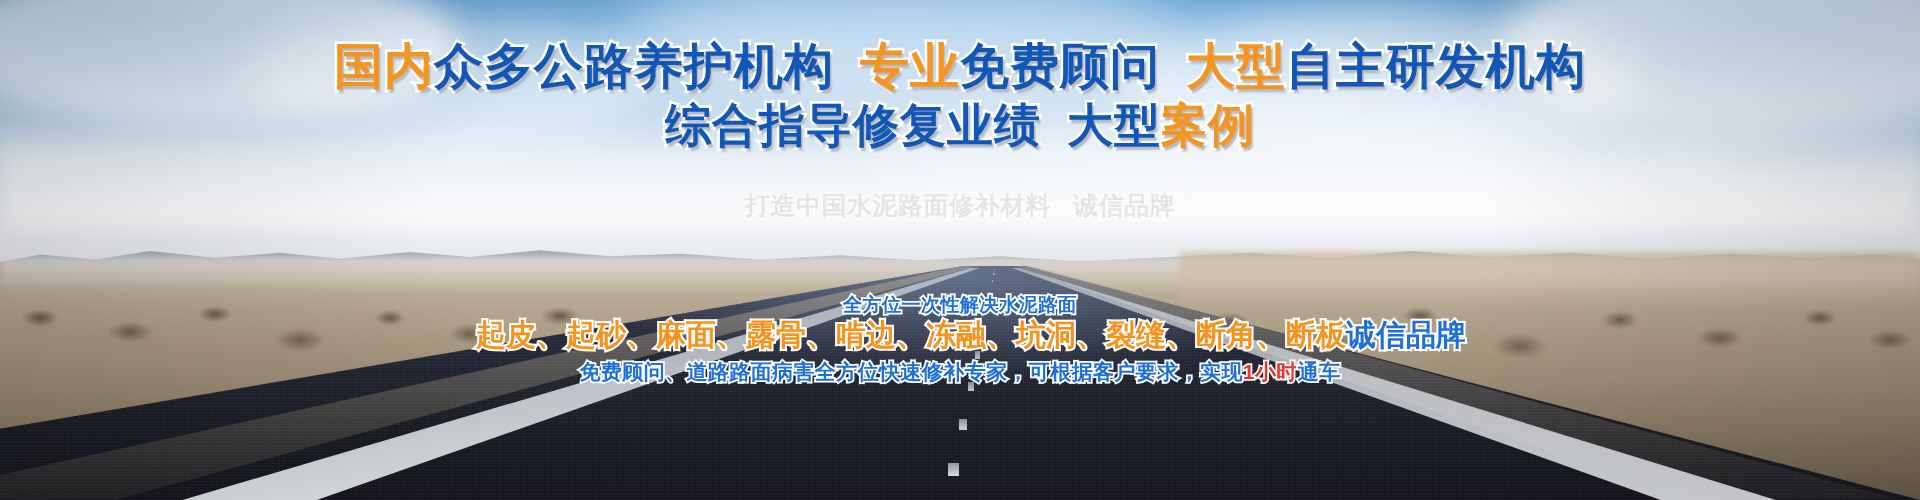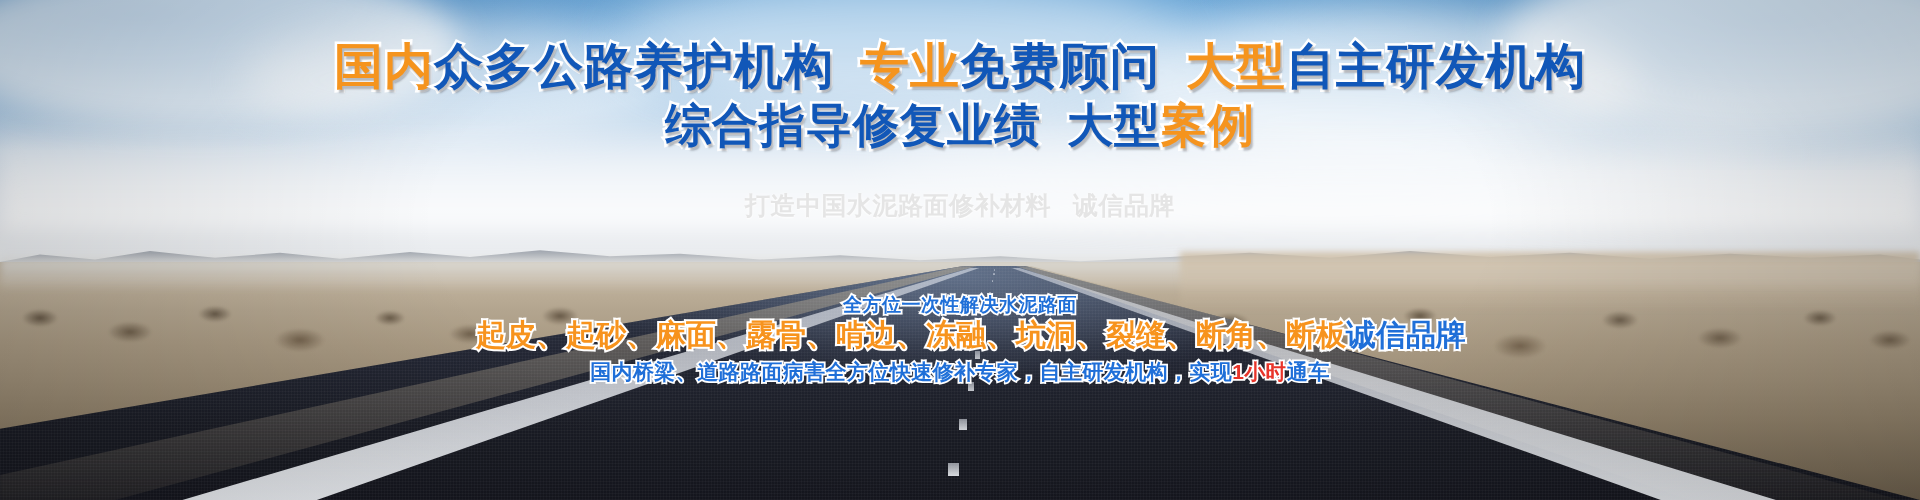--- a/index.html
+++ b/index.html
@@ -314,16 +314,16 @@
     <span>打造中国水泥路面修补材料</span><span class="midgap"></span><span>诚信品牌</span>
   </div>
 
   <div class="layer bot bot1">全方位一次性解决水泥路面</div>
 
   <div class="layer bot bot2">
     <span class="o">起皮、起砂、麻面、露骨、啃边、冻融、坑洞、裂缝、断角、断板</span><span class="b">诚信品牌</span>
   </div>
 
   <div class="layer bot bot3">
-    <span>国内桥梁、道路路面病害全方位快速修补专家，自主研发机构，实现</span><span class="hi">1小时</span><span>通车</span>
+    <span>免费顾问、道路路面病害全方位快速修补专家，可根据客户要求，实现</span><span class="hi">1小时</span><span>通车</span>
   </div>
 
 </div>
 
 </body></html>

